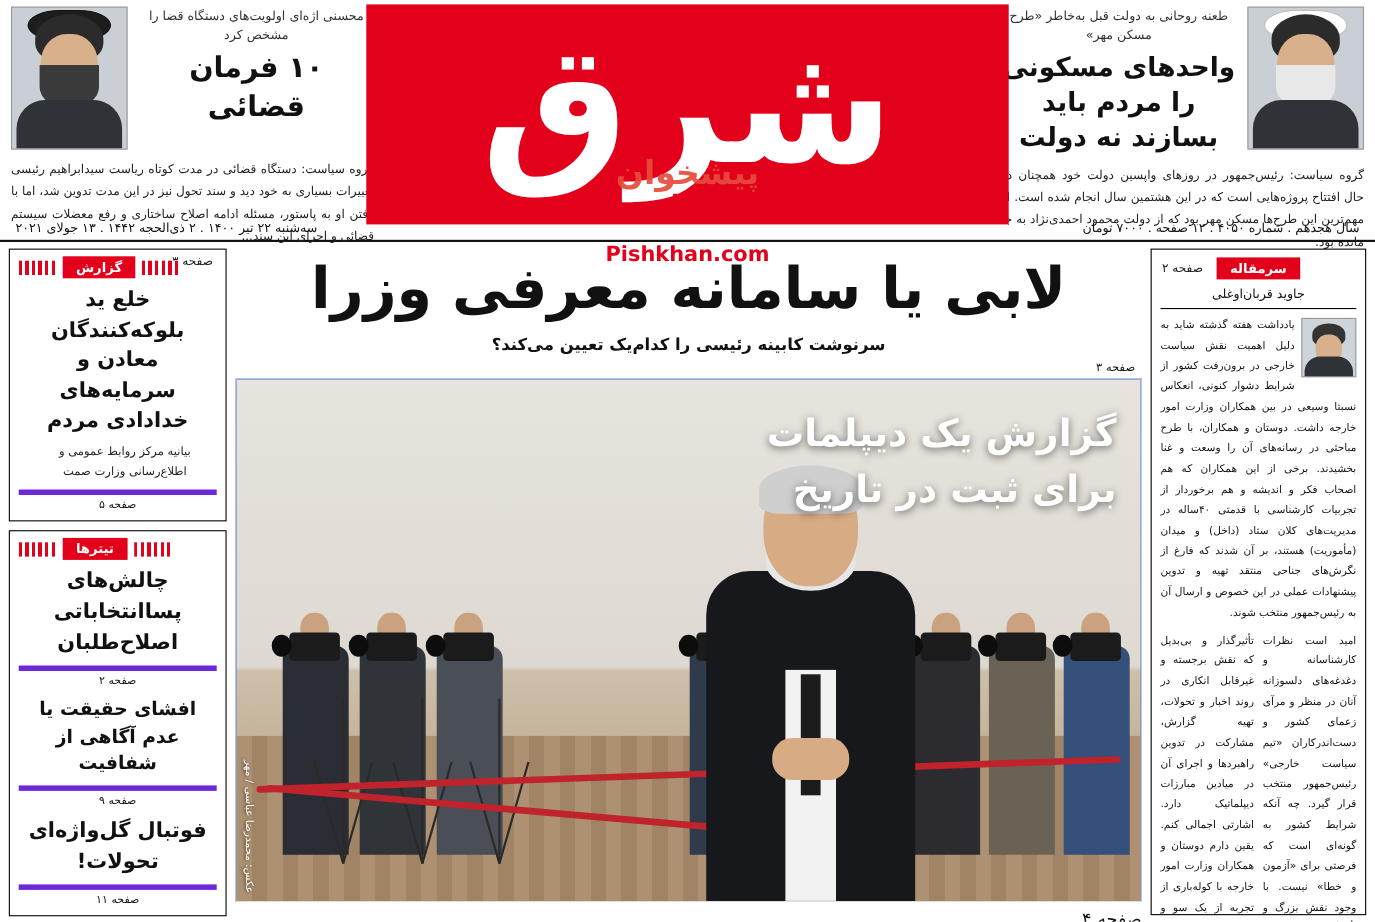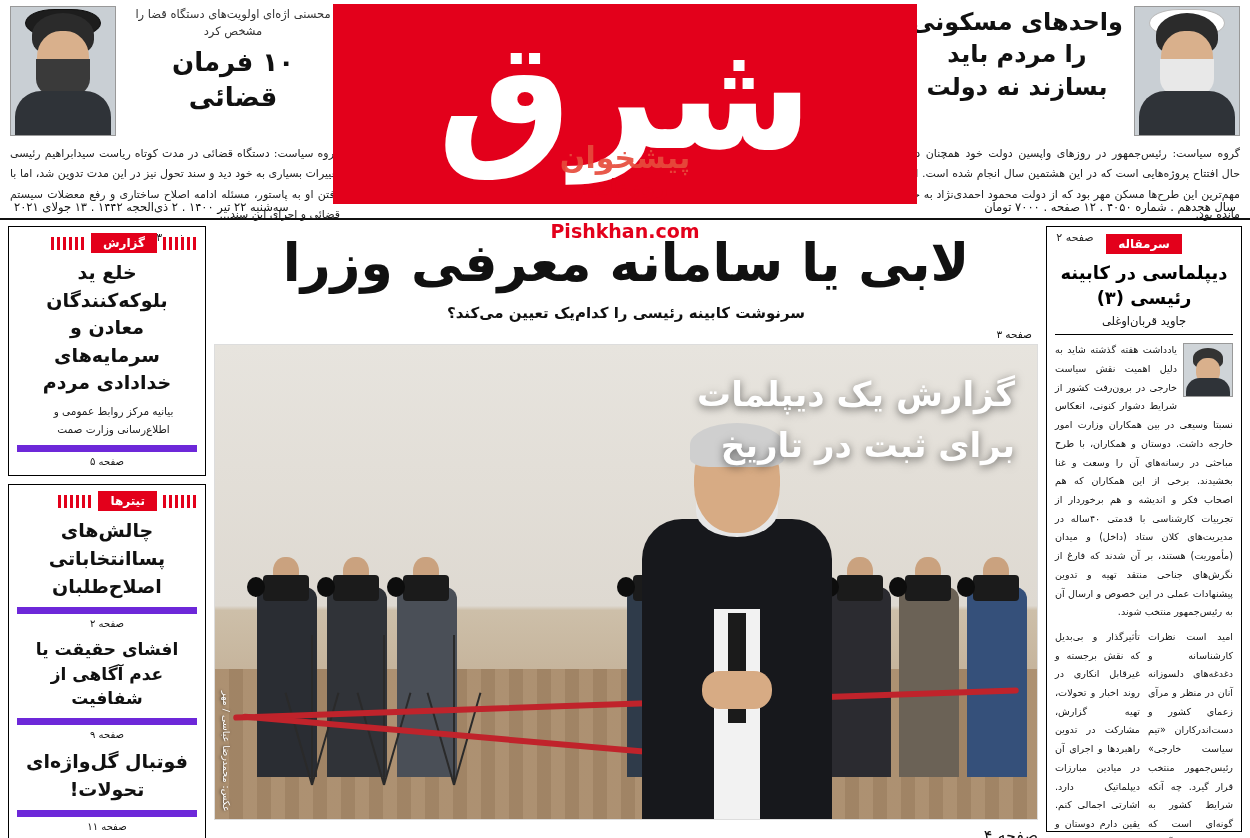--- a/index.html
+++ b/index.html
@@ -133,44 +133,45 @@
   }
   .photo-credit{
     position:absolute;left:6px;bottom:8px;color:#fff;font-size:9.5px;
     writing-mode:vertical-rl;text-shadow:0 1px 3px rgba(0,0,0,.7);
   }
   .center-foot{font-size:16px;text-align:right;margin-top:6px;color:#111;}
 
   
   .col-left{position:absolute;left:8px;top:6px;width:198px;}
   .card{border:1px solid #000;margin-bottom:8px;padding:6px 8px 8px;box-sizing:border-box;}
-  .card-head{display:flex;align-items:center;justify-content:flex-start;gap:6px;margin-bottom:6px;}
+  .card-head{display:flex;align-items:center;justify-content:flex-end;gap:6px;margin-bottom:6px;}
   .bars{display:inline-block;width:34px;height:13px;background:repeating-linear-gradient(90deg,#e3001b 0 3px,#fff 3px 6px);}
   .card-title{font-size:19px;font-weight:bold;text-align:center;line-height:1.45;color:#111;}
   .card-title.sm{font-size:17px;}
   .card-sub{font-size:10.5px;text-align:center;line-height:1.7;color:#222;margin-top:6px;margin-left:13px;}
-  .card-page{font-size:10px;text-align:center;color:#111;border-top:7px solid #6d28d9;margin-top:7px;padding-top:4px;}
+  .card-page{font-size:10px;text-align:center;color:#111;border-top:5px solid #6d28d9;margin-top:7px;padding-top:4px;}
 </style>
 </head>
 <body>
 
 <div class="page">
 
   <div class="masthead">
 
     <div class="head-col right">
       <div class="flexrow">
         <div class="portrait">
           <div class="turban"></div>
             <div class="hair"></div>
             <div class="face"></div>
           <div class="beard"></div>
             <div class="body"></div>
         </div>
         <div style="flex:1">
+          <div class="head-kicker">طعنه روحانی به دولت قبل به‌خاطر «طرح مسکن مهر»</div>
           <div class="head-title">واحدهای مسکونی را مردم باید بسازند نه دولت</div>
         </div>
       </div>
       <div class="head-body">گروه سیاست: رئیس‌جمهور در روزهای واپسین دولت خود همچنان در حال افتتاح پروژه‌هایی است که در این هشتمین سال انجام شده است. از مهم‌ترین این طرح‌ها مسکن مهر بود که از دولت محمود احمدی‌نژاد به جا مانده بود.</div>
       <div class="head-page">صفحه ۲</div>
     </div>
 
     <div class="head-col left">
       <div class="flexrow" style="flex-direction:row-reverse">
         <div class="portrait">
@@ -199,21 +200,20 @@
     <div class="datebar">
       <div>سال هجدهم . شماره ۴۰۵۰ . ۱۲ صفحه . ۷۰۰۰ تومان</div>
       <div>سه‌شنبه ۲۲ تیر ۱۴۰۰ . ۲ ذی‌الحجه ۱۴۴۲ . ۱۳ جولای ۲۰۲۱</div>
     </div>
   </div>
 
   <div class="content">
 
     <div class="col-opinion">
       <div class="tag-wrap"><span class="tag">سرمقاله</span></div>
-      <div class="op-title">دیپلماسی در کابینه رئیسی (۳)</div>
       <div class="op-author">جاوید قربان‌اوغلی</div>
       <div class="op-avatar">
           <div class="h"></div>
           <div class="f"></div>
           <div class="b"></div>
         </div>
       <div class="op-text">یادداشت هفته گذشته شاید به دلیل اهمیت نقش سیاست خارجی در برون‌رفت کشور از شرایط دشوار کنونی، انعکاس نسبتا وسیعی در بین همکاران وزارت امور خارجه داشت. دوستان و همکاران، با طرح مباحثی در رسانه‌های آن را وسعت و غنا بخشیدند. برخی از این همکاران که هم اصحاب فکر و اندیشه و هم برخوردار از تجربیات کارشناسی با قدمتی ۴۰ساله در مدیریت‌های کلان ستاد (داخل) و میدان (مأموریت) هستند، بر آن شدند که فارغ از نگرش‌های جناحی منتقد تهیه و تدوین پیشنهادات عملی در این خصوص و ارسال آن به رئیس‌جمهور منتخب شوند.</div>
       <div class="op-text two" style="margin-top:6px">امید است نظرات کارشناسانه و دغدغه‌های دلسوزانه آنان در منظر و مرآی زعمای کشور و دست‌اندرکاران «تیم سیاست خارجی» رئیس‌جمهور منتخب قرار گیرد. چه آنکه شرایط کشور به گونه‌ای است که فرصتی برای «آزمون و خطا» نیست. با وجود نقش بزرگ و تأثیرگذار وزیر خارجه، در دستگاه «تصمیم‌سازی» در مناسبات خارجی، پیشبرد و اجرای دیپلماسی حرفه‌ای، برای تأمین منافع راهبردی کشور، بر آن یادداشت برآنم که «کارشناس» به عنوان مؤلفه‌ای تأثیرگذار و بی‌بدیل که نقش برجسته و غیرقابل انکاری در روند اخبار و تحولات، تهیه گزارش، مشارکت در تدوین راهبردها و اجرای آن در میادین مبارزات دیپلماتیک دارد. اشارتی اجمالی کنم. یقین دارم دوستان و همکاران وزارت امور خارجه با کوله‌باری از تجربه از یک سو و اساتید، دانشجویان و اندیشمندان حوزه سیاست خارجی و دیپلماسی در حوزه اندیشه از سوی دیگر با تکمیل این مختصر راهگشای کشتی سیاست خارجی کشور در اقیانوس پرتلاطم و...</div>
     </div>
 

